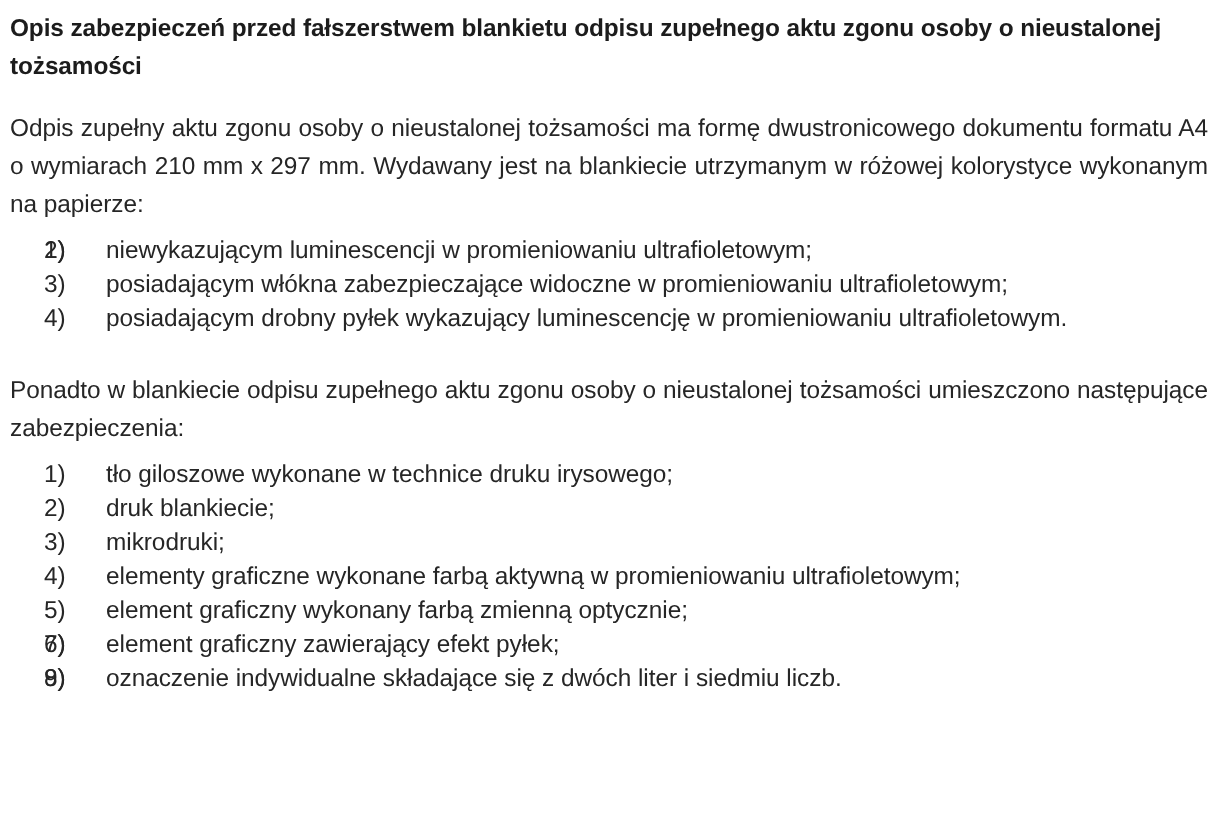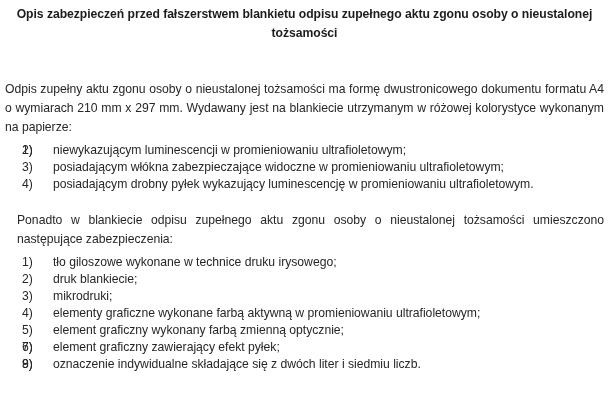--- a/index.html
+++ b/index.html
@@ -21,39 +21,37 @@
     height: 410px;
     box-sizing: border-box;
     padding: 0 5px;
   }
   .doc-title {
     margin: 0;
     padding-top: 5px;
     font-size: 12.2px;
     font-weight: bold;
     line-height: 19px;
-    text-align: center;
     color: #1c1c1c;
     letter-spacing: -0.05px;
   }
   .para {
     margin: 0;
     font-size: 12.2px;
     line-height: 19px;
     text-align: justify;
     text-justify: inter-word;
     color: #262626;
     letter-spacing: -0.02px;
   }
   .para-intro {
-    margin-top: 37px;
+    margin-top: 12px;
   }
   .para-second {
     margin-top: 18px;
-    margin-left: 12px;
   }
   ol.num-list {
     list-style: none;
     margin: 0;
     padding: 0;
   }
   ol.num-list.first {
     margin-top: 5px;
   }
   ol.num-list.second {

